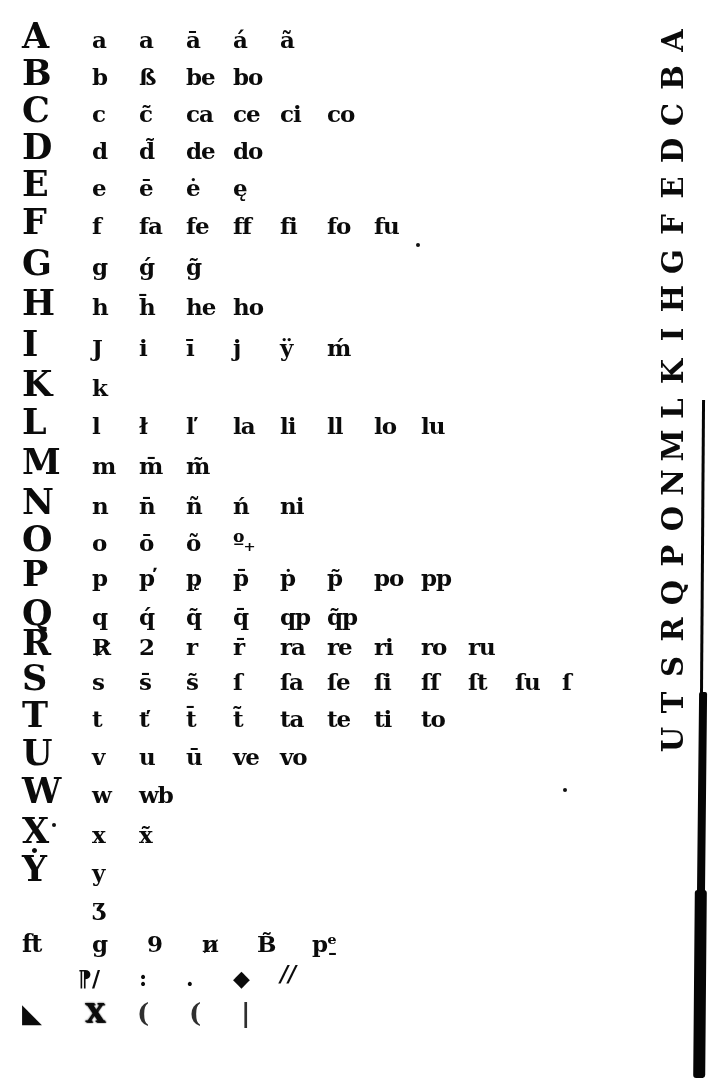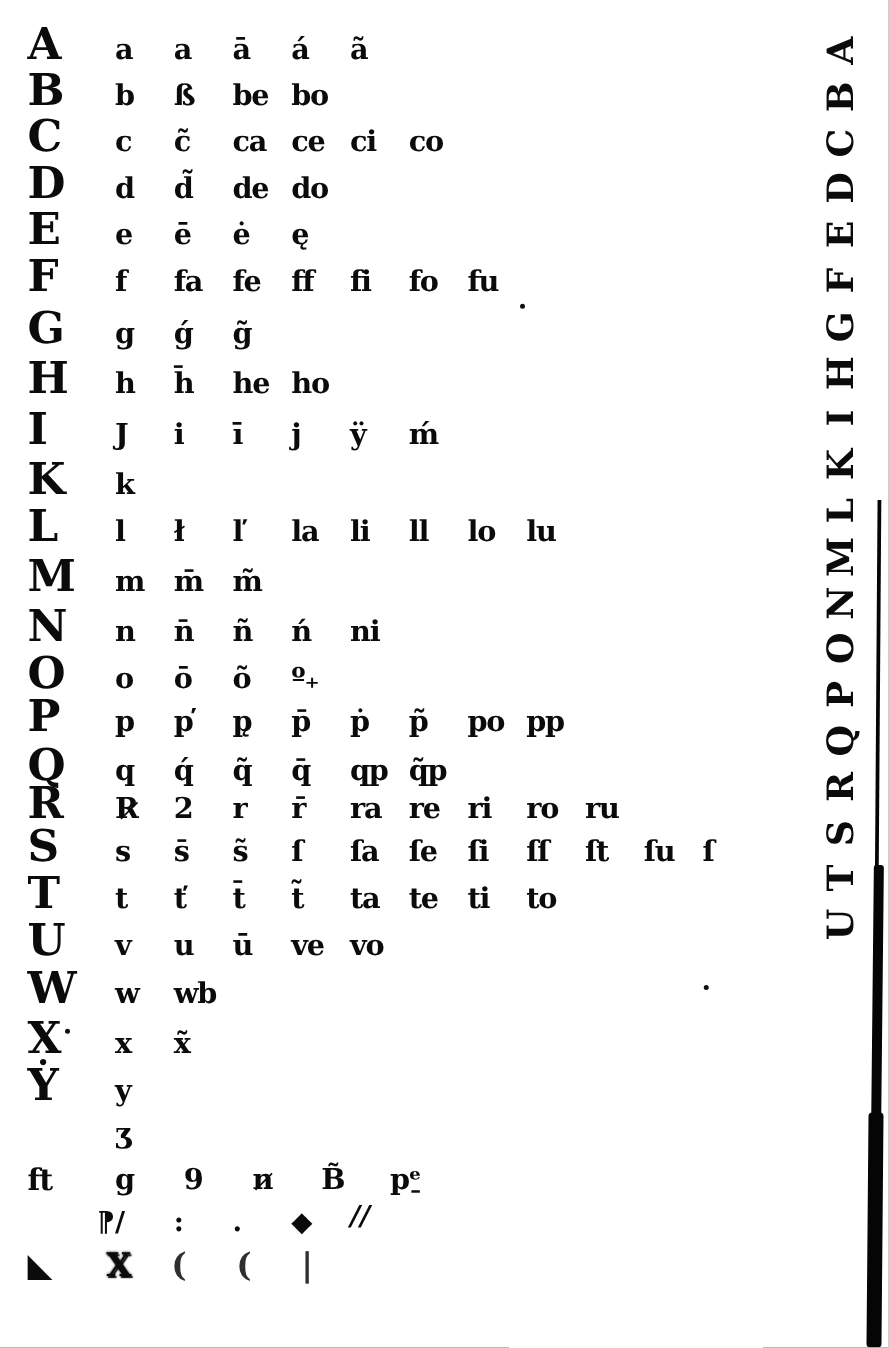--- a/index.html
+++ b/index.html
@@ -217,21 +217,21 @@
         <span class="cell">x̃</span>
       </div>
       <div class="row letters" style="top: 851px;">
         <span class="cell cap">Ẏ</span>
         <span class="cell">y</span>
       </div>
       <div class="row letters" style="top: 889px;">
         <span class="cell cap"></span>
         <span class="cell">ʒ</span>
       </div>
-      <div class="row wide" style="top: 926px; align-items: flex-end;">
+      <div class="row wide" style="top: 926px;">
         <span class="cell cap">ft</span>
         <span class="cell">g</span>
         <span class="cell">9</span>
         <span class="cell">n̷</span>
         <span class="cell">B̃</span>
         <span class="cell">pᵉ</span>
       </div>
       <div class="row punct" style="top: 960px;">
         <span class="cell cap pilcrow">¶</span>
         <span class="cell">/</span>

